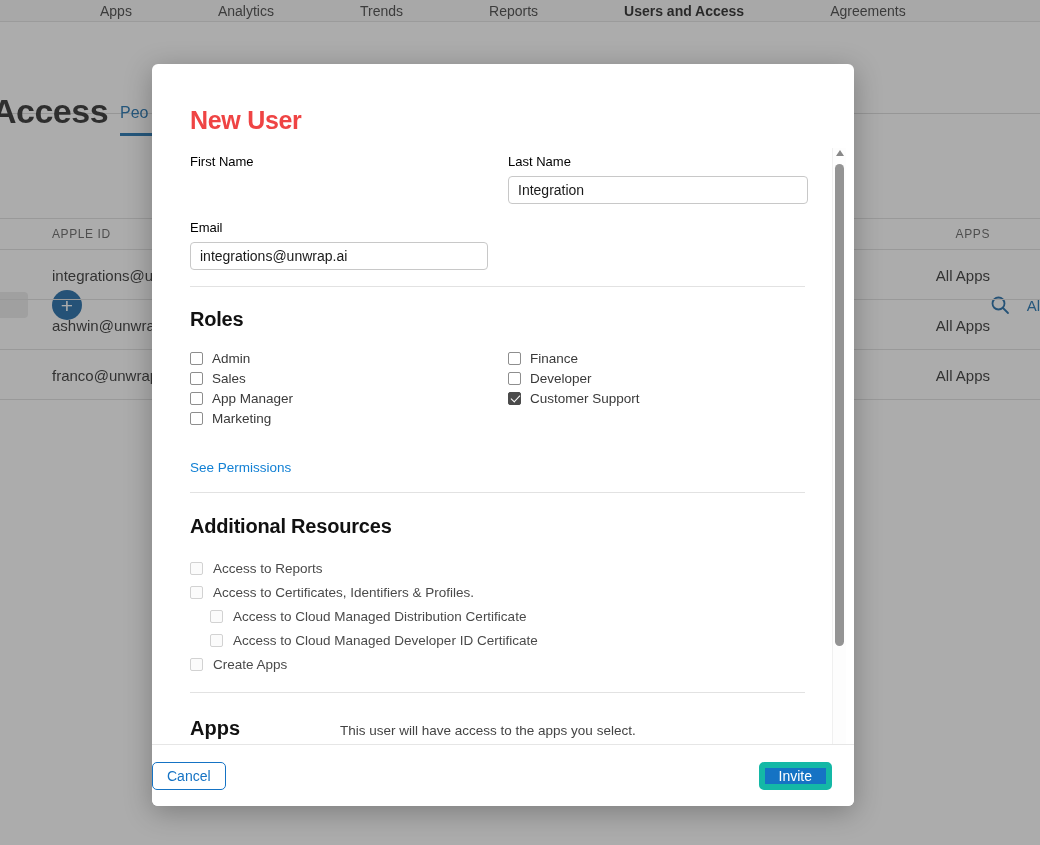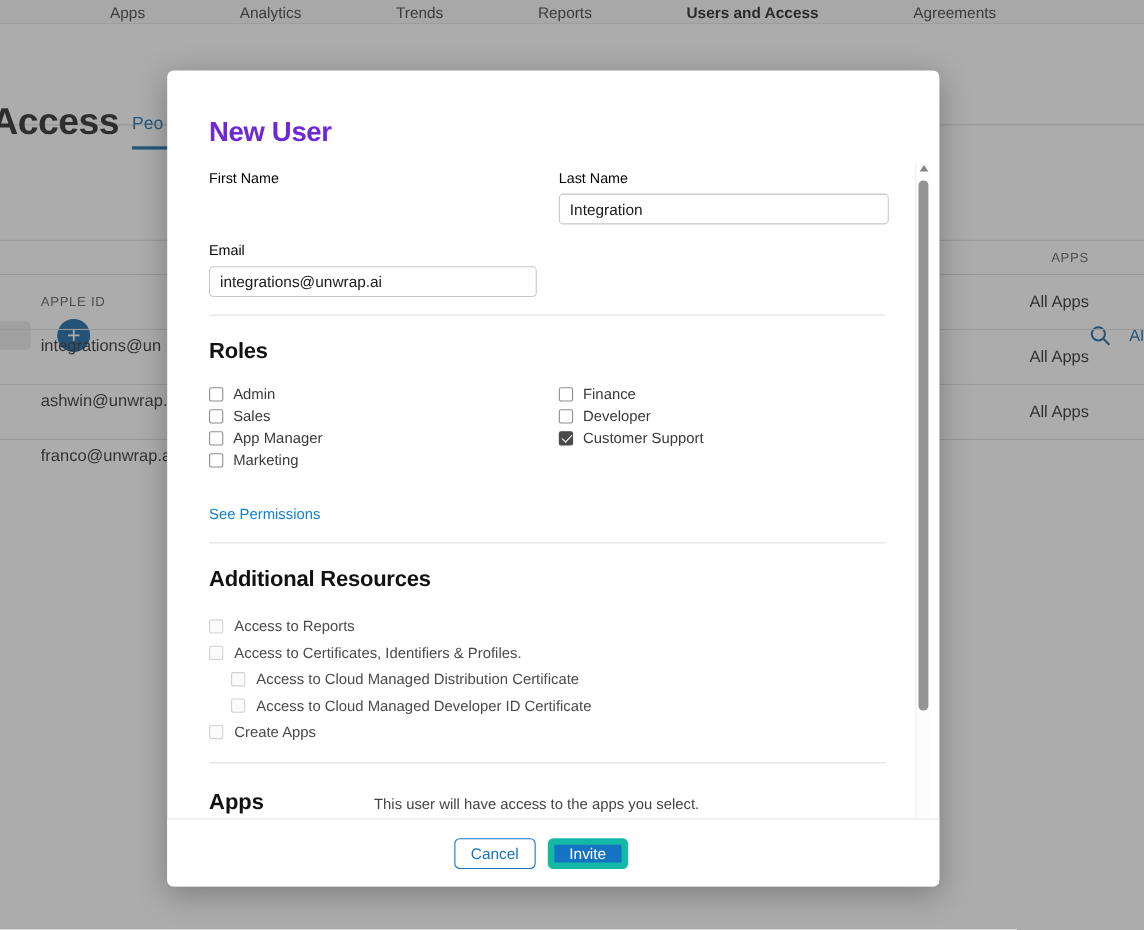--- a/index.html
+++ b/index.html
@@ -69,23 +69,23 @@
     font-size: 15px; color: #0a64a8;
   }
 
   #bg-table { position: absolute; top: 218px; left: 0; right: 0; }
   .bg-row {
     position: relative; height: 50px;
     border-bottom: 1px solid #dcdcdc;
   }
   .bg-row.header { height: 32px; border-bottom: 1px solid #dcdcdc; }
   .bg-cell-id {
-    position: absolute; left: 37px; top: 50%;
+    position: absolute; left: 52px; top: 50%;
     transform: translateY(-50%);
-    font-size: 15px; color: #222; white-space: nowrap; margin-top: 40px;
+    font-size: 15px; color: #222; white-space: nowrap;
   }
   .bg-row.header .bg-cell-id {
     font-size: 12px; color: #555; letter-spacing: 0.6px;
   }
   .bg-cell-apps {
     position: absolute; right: 50px; top: 50%;
     transform: translateY(-50%);
     font-size: 15px; color: #222; white-space: nowrap;
   }
   .bg-row.header .bg-cell-apps {
@@ -115,21 +115,21 @@
     overflow: hidden;
     padding: 0;
   }
   #modal-scroll {
     position: absolute; inset: 0;
     padding: 42px 0 0 38px;
     padding-right: 46px;
   }
 
   h1#modal-title {
-    font-size: 25px; font-weight: bold; color: #6d28d9;
+    font-size: 25px; font-weight: bold; color: #ef4444;
     letter-spacing: -0.3px; margin-bottom: 19px;
   }
 
   .field-grid {
     display: grid;
     grid-template-columns: 298px 1fr;
     column-gap: 20px;
     row-gap: 0;
   }
   .field { margin-bottom: 16px; }
@@ -226,21 +226,21 @@
   #sb-thumb {
     position: absolute; left: 2px; top: 16px;
     width: 9px; height: 482px;
     background: #949494; border-radius: 5px;
   }
 
   #modal-footer {
     flex: 0 0 auto;
     height: 62px;
     border-top: 1px solid #e6e6e6;
-    display: flex; align-items: center; justify-content: center;
+    display: flex; align-items: center; justify-content: space-between;
     padding-right: 22px;
     gap: 11px;
     background: #fff;
   }
   .btn {
     height: 28px; min-width: 68px;
     border-radius: 5px;
     font-size: 14px;
     font-family: "Liberation Sans", sans-serif;
     display: inline-flex; align-items: center; justify-content: center;

